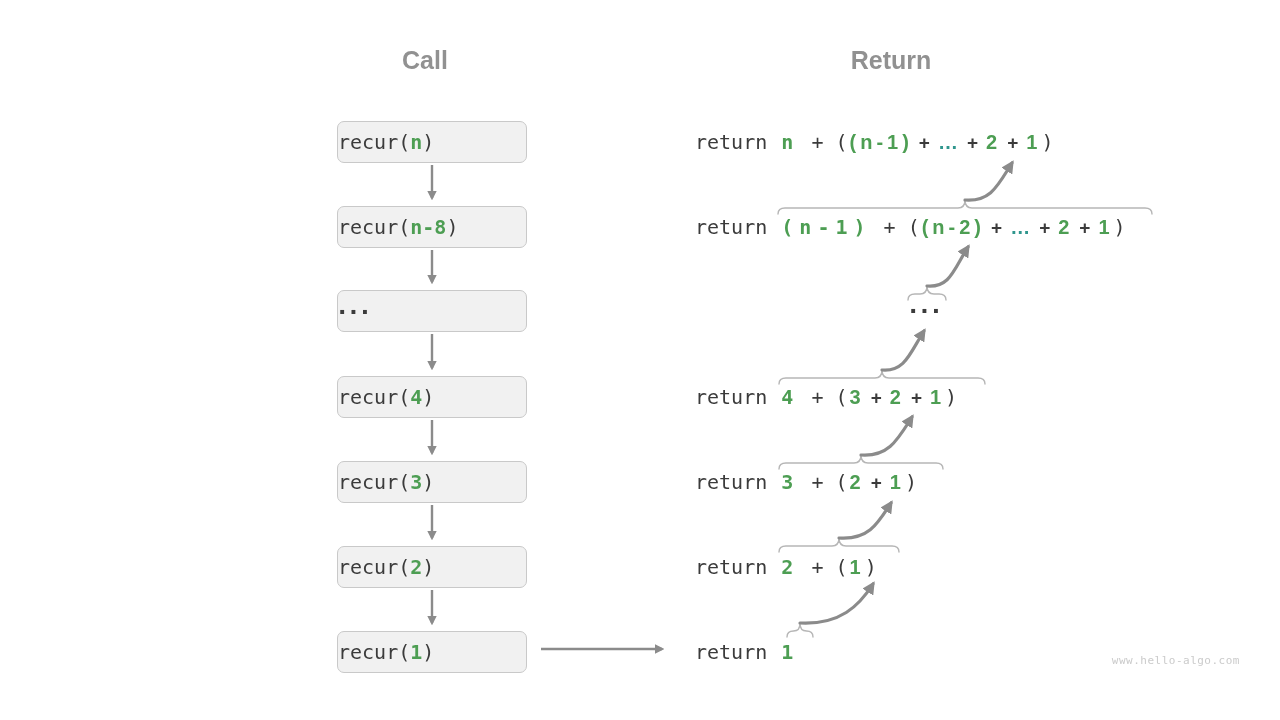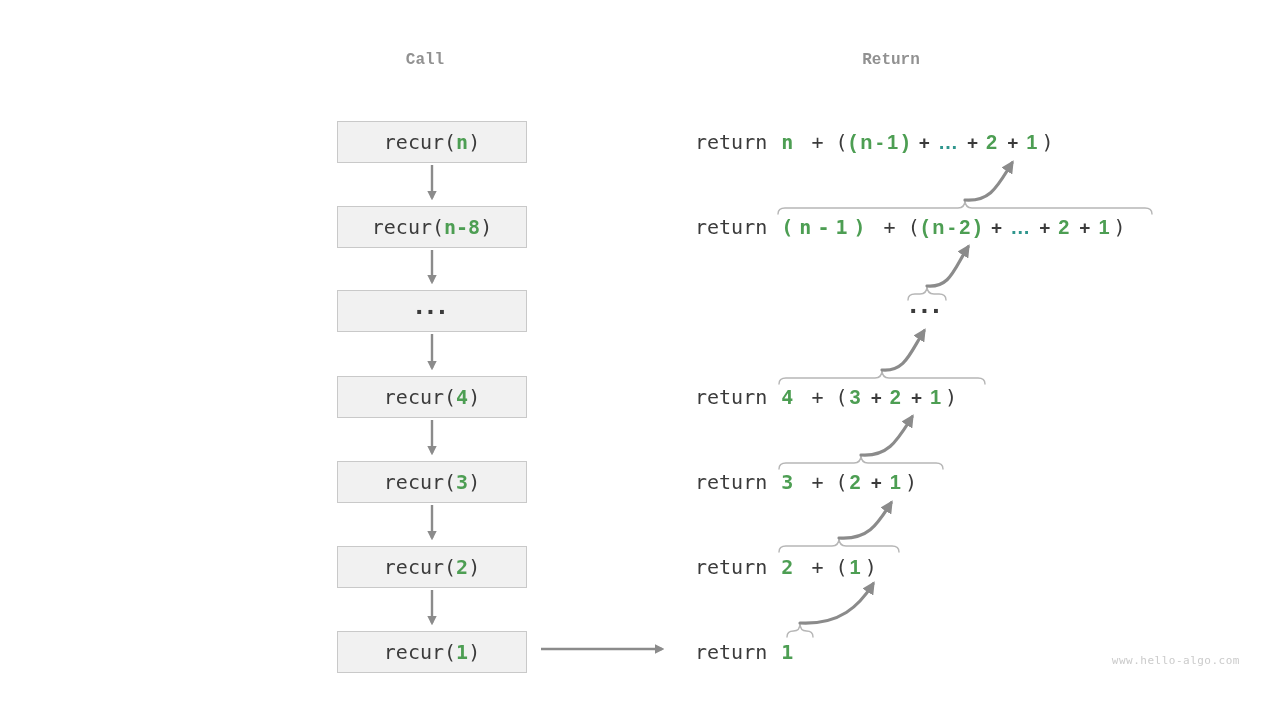--- a/index.html
+++ b/index.html
@@ -8,29 +8,29 @@
     --watermark:#cbcbcb; --bg:#ffffff;
   }
   html,body{margin:0;padding:0;}
   body{background:var(--bg);font-family:"Liberation Sans",sans-serif;}
   #stage{position:relative;width:1280px;height:720px;background:var(--bg);overflow:hidden;}
   #connectors{position:absolute;left:0;top:0;width:1280px;height:720px;pointer-events:none;}
   .brace{stroke:var(--brace);fill:none;stroke-width:1.4px;stroke-linecap:round;}
   .swoosh{stroke:var(--arrow);fill:none;stroke-width:3.2px;stroke-linecap:round;}
   .flow{stroke:var(--arrow);fill:none;stroke-width:2.4px;}
   #ah path{fill:var(--arrow);}
-  .col-header{position:absolute;transform:translate(-50%,-50%);font-size:16px;font-weight:700;color:var(--label);font-family:Liberation Mono, monospace;}
+  .col-header{position:absolute;transform:translate(-50%,-50%);font-size:25px;font-weight:700;color:var(--label);}
   #hdr-call{left:425px;top:60px;}
   #hdr-return{left:891px;top:60px;}
   .trigger-label{position:absolute;left:606px;top:607px;transform:translate(-50%,-50%);
     font-size:20px;font-weight:700;color:var(--label);white-space:nowrap;}
   .watermark{position:absolute;right:40px;top:654px;font-family:"DejaVu Sans Mono",monospace;
     font-size:11px;color:var(--watermark);letter-spacing:0.5px;}
   .call-box{position:absolute;background:var(--box_bg);border:1.5px solid var(--box_border);
-    border-radius:0;box-sizing:border-box;display:flex;align-items:center;justify-content:center;
+    border-radius:7px;box-sizing:border-box;display:flex;align-items:center;
     white-space:pre;}
   .return-line{position:absolute;transform:translateY(-50%);white-space:pre;display:flex;align-items:baseline;}
   .return-line.centered{transform:translate(-50%,-50%);}
   .seg-code{font-family:"DejaVu Sans Mono",monospace;font-size:20px;color:var(--dark);}
   .seg-green{font-family:"DejaVu Sans Mono",monospace;font-size:20px;font-weight:700;color:var(--green);}
   .seg-greenw{font-family:"DejaVu Sans Mono",monospace;font-size:20px;font-weight:700;color:var(--green);letter-spacing:6px;margin-left:2px;}
   .seg-gsans{font-family:"Liberation Sans",sans-serif;font-size:20px;font-weight:700;color:var(--green);letter-spacing:4px;margin-left:2px;}
   .seg-op{font-family:"Liberation Sans",sans-serif;font-size:19px;font-weight:700;color:var(--dark);margin:0 6px;}
   .seg-ell{font-family:"Liberation Sans",sans-serif;font-size:20px;font-weight:800;color:var(--teal);margin:0 2px;letter-spacing:1px;}
   .seg-dots{font-family:"DejaVu Sans",sans-serif;font-size:22px;font-weight:700;color:var(--dark);letter-spacing:3px;}

